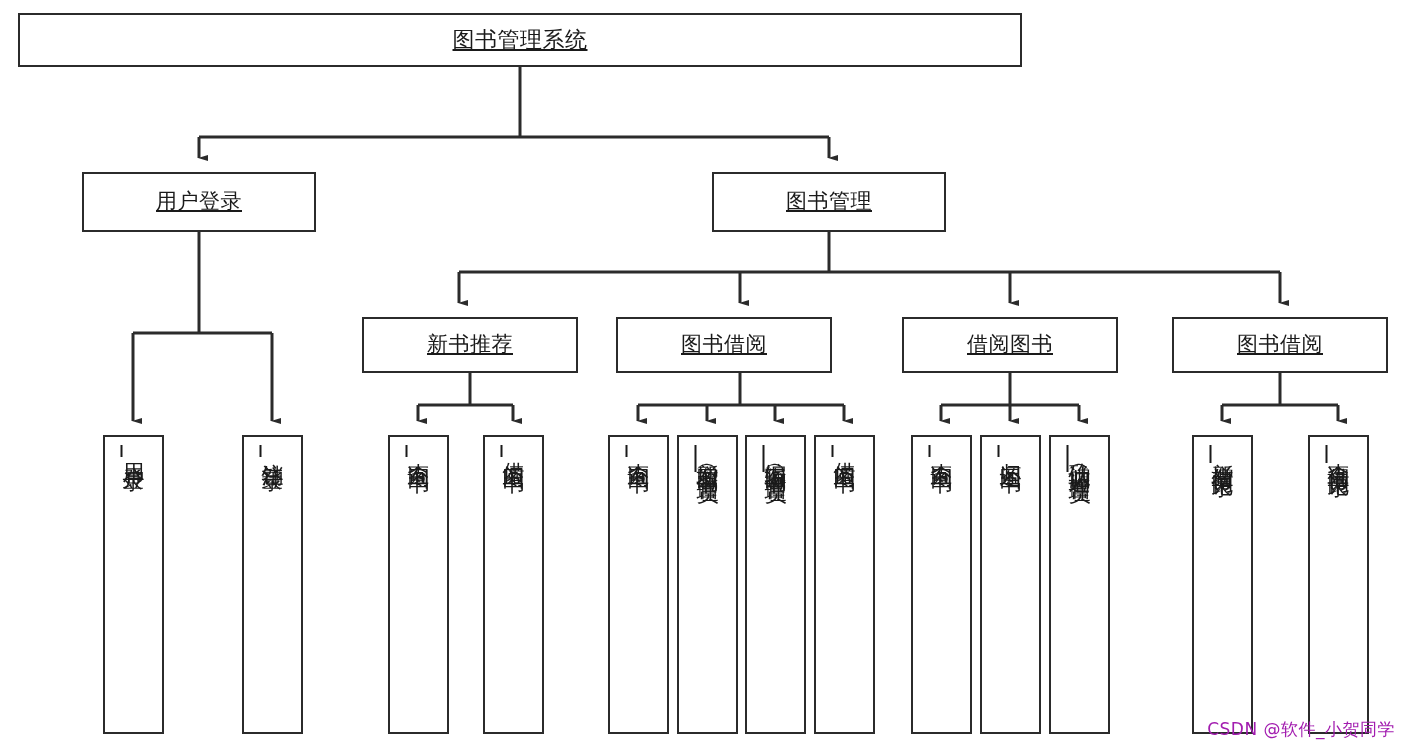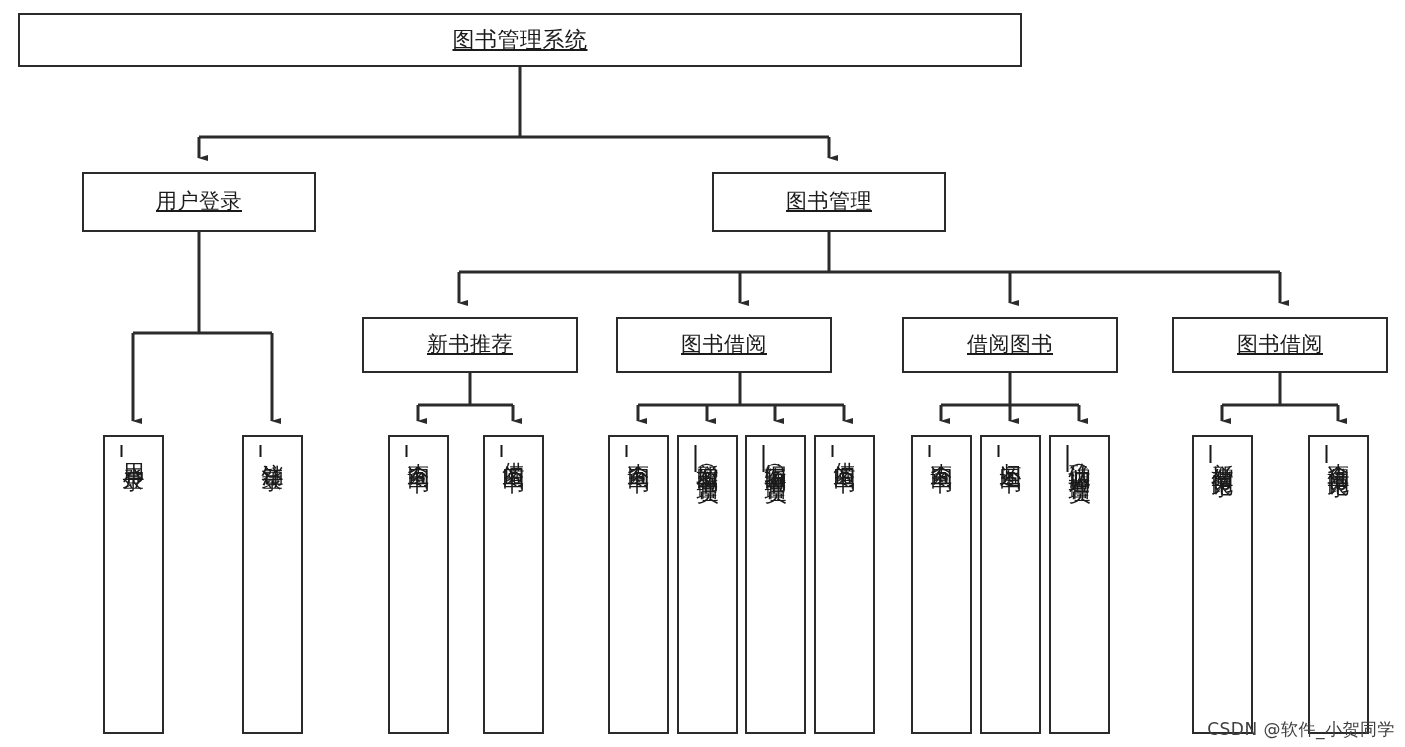--- a/index.html
+++ b/index.html
@@ -62,21 +62,21 @@
     font-size: 22px;
     line-height: 1.0;
     letter-spacing: 3px;
     white-space: nowrap;
   }
   .watermark {
     position: absolute;
     right: 10px;
     bottom: 6px;
     font-size: 17px;
-    color: #404040;
+    color: #a21caf;
     letter-spacing: 0.5px;
     white-space: nowrap;
   }
 </style>
 </head>
 <body>
 
 <div id="diagram-root">
 
   <svg id="wires" viewBox="0 0 1405 747">

